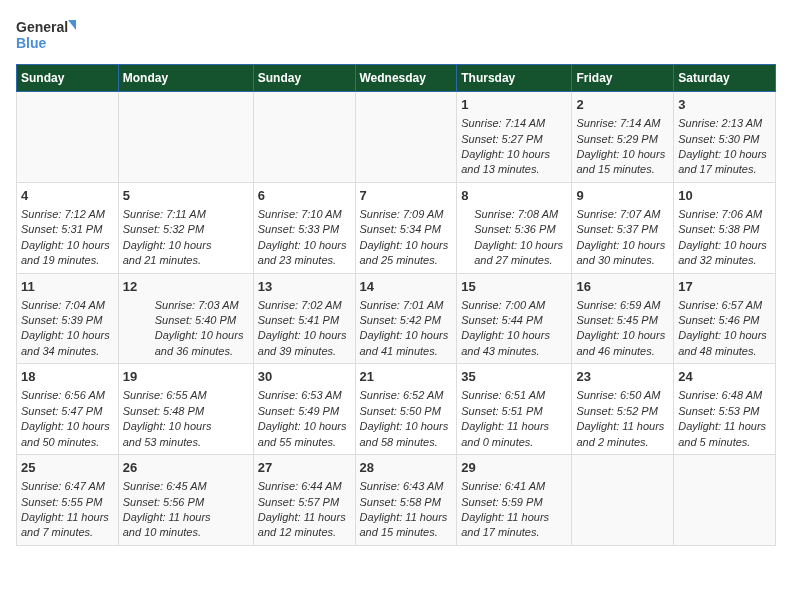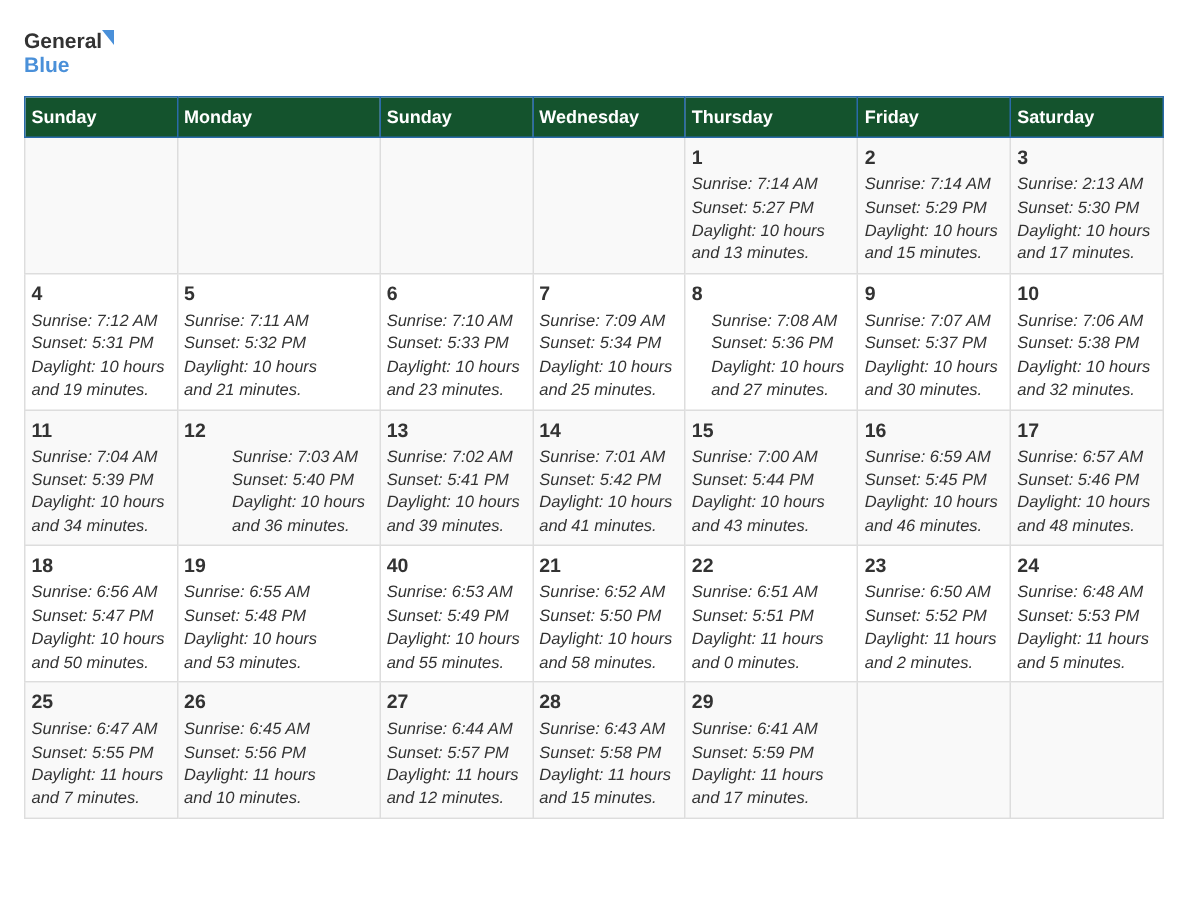--- a/index.html
+++ b/index.html
@@ -240,35 +240,35 @@
 and 50 minutes.</div>
         </td>
         <td>
           <div class="day-number">19</div>
           <div class="day-info" style="white-space: pre-line;">Sunrise: 6:55 AM
 Sunset: 5:48 PM
 Daylight: 10 hours
 and 53 minutes.</div>
         </td>
         <td>
-          <div class="day-number">40</div>
+          <div class="day-number">30</div>
           <div class="day-info" style="white-space: pre-line;">Sunrise: 6:53 AM
 Sunset: 5:49 PM
 Daylight: 10 hours
 and 55 minutes.</div>
         </td>
         <td>
           <div class="day-number">21</div>
           <div class="day-info" style="white-space: pre-line;">Sunrise: 6:52 AM
 Sunset: 5:50 PM
 Daylight: 10 hours
 and 58 minutes.</div>
         </td>
         <td>
-          <div class="day-number">22</div>
+          <div class="day-number">35</div>
           <div class="day-info" style="white-space: pre-line;">Sunrise: 6:51 AM
 Sunset: 5:51 PM
 Daylight: 11 hours
 and 0 minutes.</div>
         </td>
         <td>
           <div class="day-number">23</div>
           <div class="day-info" style="white-space: pre-line;">Sunrise: 6:50 AM
 Sunset: 5:52 PM
 Daylight: 11 hours

